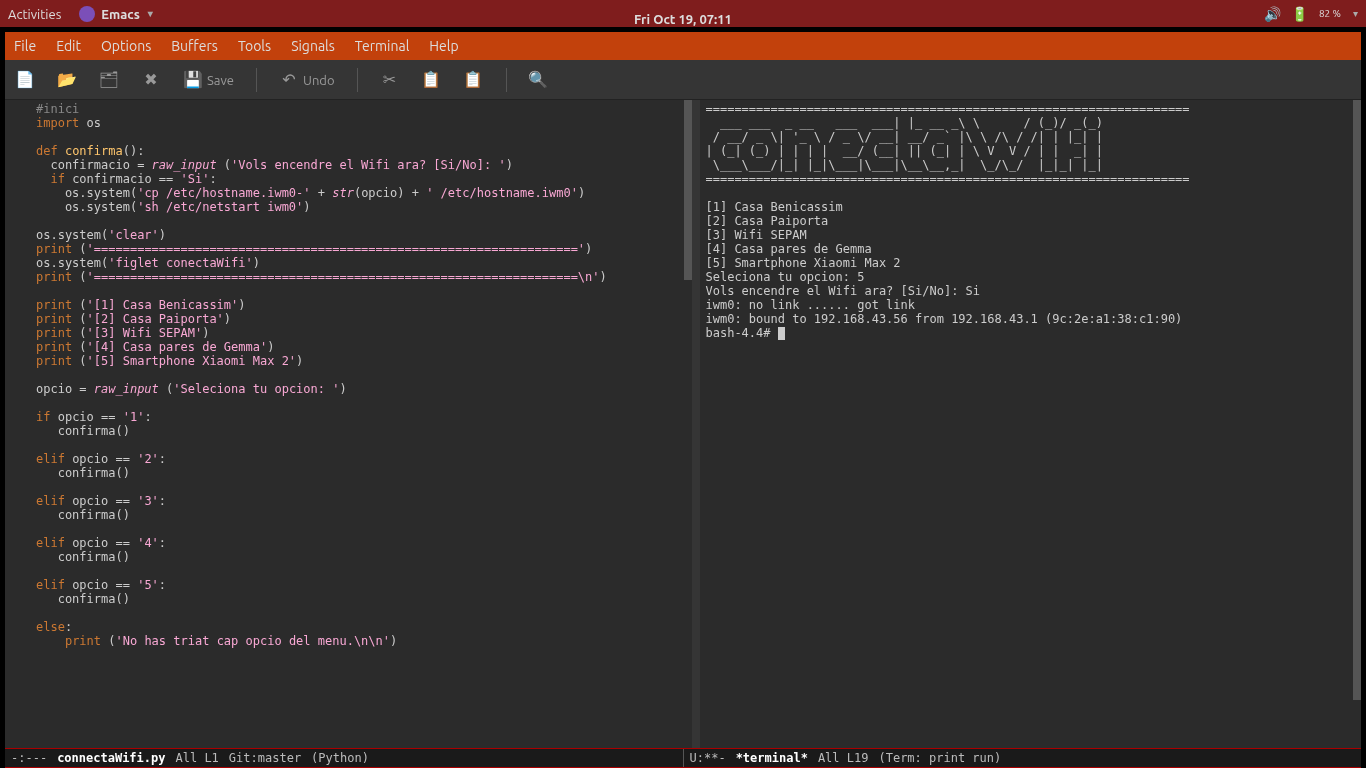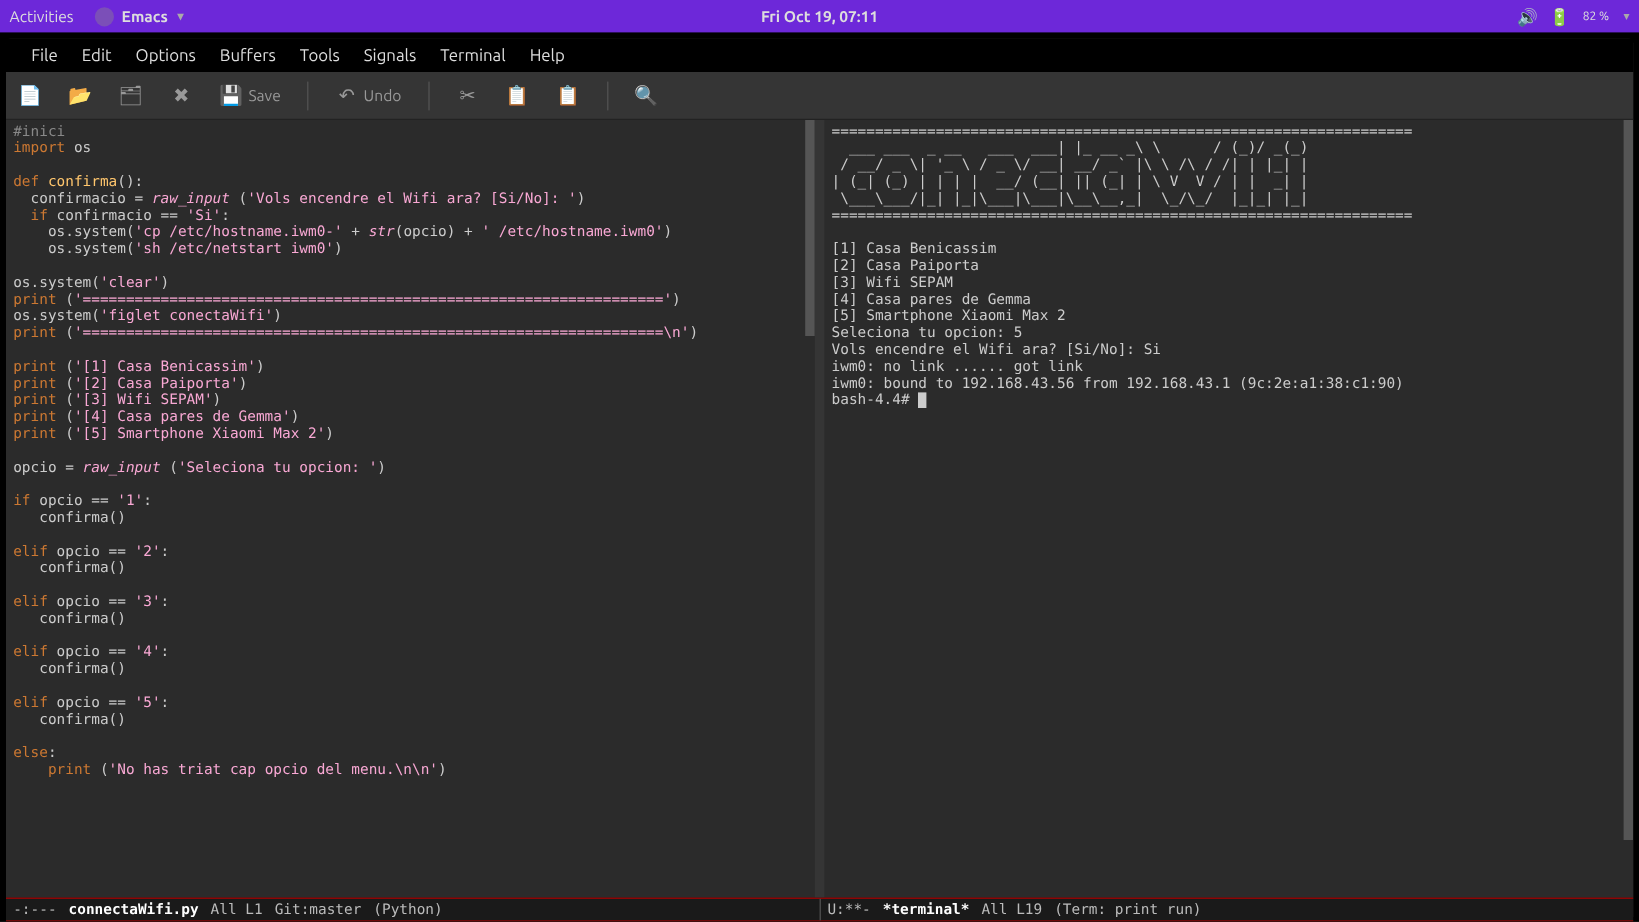--- a/index.html
+++ b/index.html
@@ -4,23 +4,23 @@
 <style>
 * { margin: 0; padding: 0; box-sizing: border-box; }
 body {
   width: 1366px; height: 768px;
   background: #000;
   font-family: "Ubuntu", "Cantarell", sans-serif;
   overflow: hidden;
 }
 .topbar {
   height: 27px;
-  background: #6d28d9;
+  background: #7f1d1d;
   color: #ddd;
-  display: flex; align-items: center;
+  display: flex; 
   padding: 12px 8px;
   font-size: 13px;
 }
 .topbar .left { display:flex; align-items:center; gap: 18px; }
 .topbar .center { position:absolute; left:50%; transform:translateX(-50%); font-weight: bold; }
 .topbar .right { margin-left:auto; display:flex; align-items:center; gap: 10px; }
 .topbar .app { display:flex; align-items:center; gap:6px; font-weight:bold; }
 .appicon { width:16px; height:16px; background:#7b4fb8; border-radius:50%; display:inline-block; }
 .dropdown-arrow { font-size:10px; margin-left:2px; color:#aaa; }
 .batt { font-size:10px; }
@@ -41,23 +41,23 @@
   position:relative;
   font-size:13px;
   font-weight:bold;
   border-radius: 4px 4px 0 0;
 }
 .winbtns { position:absolute; right:6px; display:flex; gap:14px; color:#ccc; font-size:14px; }
 .winbtns span { cursor:pointer; }
 
 .menubar {
   height: 28px;
-  background: #000000;
+  background: #c2410c;
   display:flex; align-items:center;
-  padding: 0 21px;
+  padding: 0 9px;
   gap: 20px;
   color: #ddd;
   font-size: 14px;
 }
 .menubar span { cursor:pointer; }
 
 .toolbar {
   height: 40px;
   background: #353535;
   display:flex; align-items:center;
@@ -68,20 +68,21 @@
 .tbtn { display:flex; align-items:center; gap:4px; color:#999; cursor:pointer; font-size:13px; }
 .tsep { width:1px; height:24px; background:#555; }
 .ticon { width:20px; height:20px; display:flex; align-items:center; justify-content:center; font-size:16px; }
 
 .editor-area {
   flex:1; display:flex; background:#2b2b2b;
   font-family: "DejaVu Sans Mono","Consolas",monospace;
   font-size: 12px;
   line-height: 14px;
   overflow:hidden;
+  padding-left:25px;
 }
 .pane { flex:1; padding: 2px 6px; color:#ccc; overflow:hidden; position:relative; }
 .pane-left { border-right: 8px solid #353535; }
 .scrollthumb { position:absolute; right:0; top:0; width:8px; height:180px; background:#555; }
 .scrollthumb.r { height:600px; }
 
 pre { white-space: pre; }
 
 
 .cm { color:#888; } 

